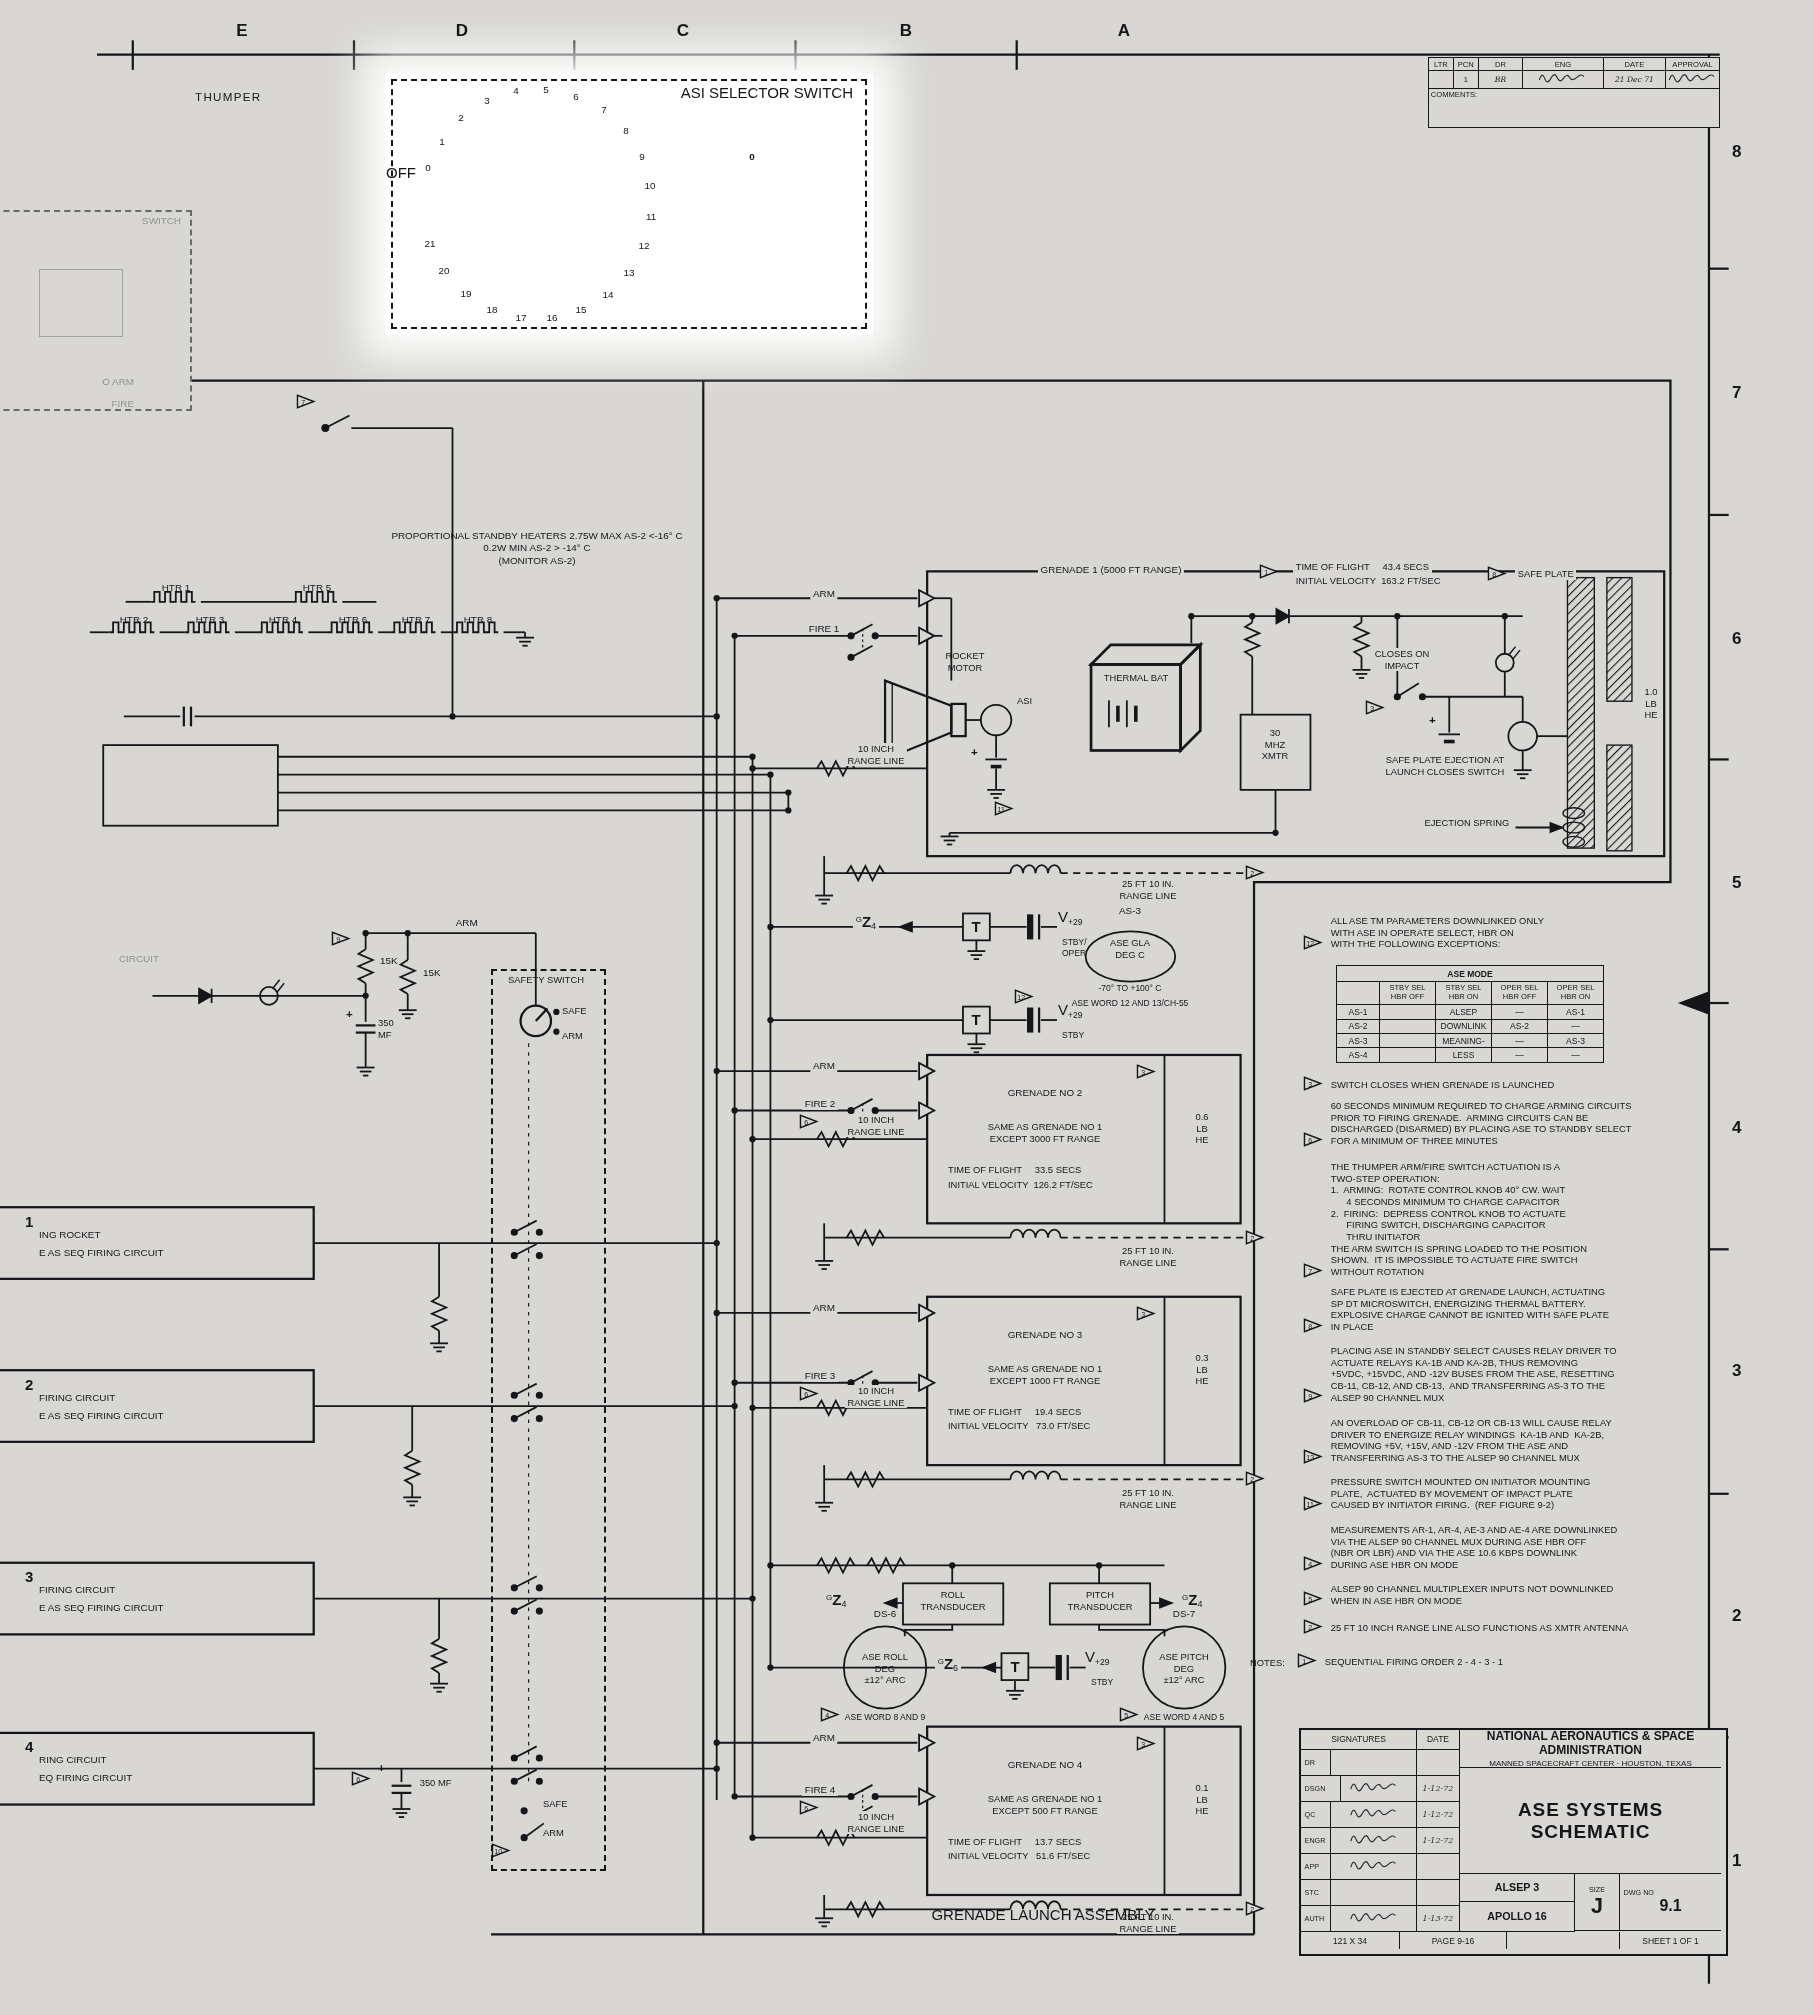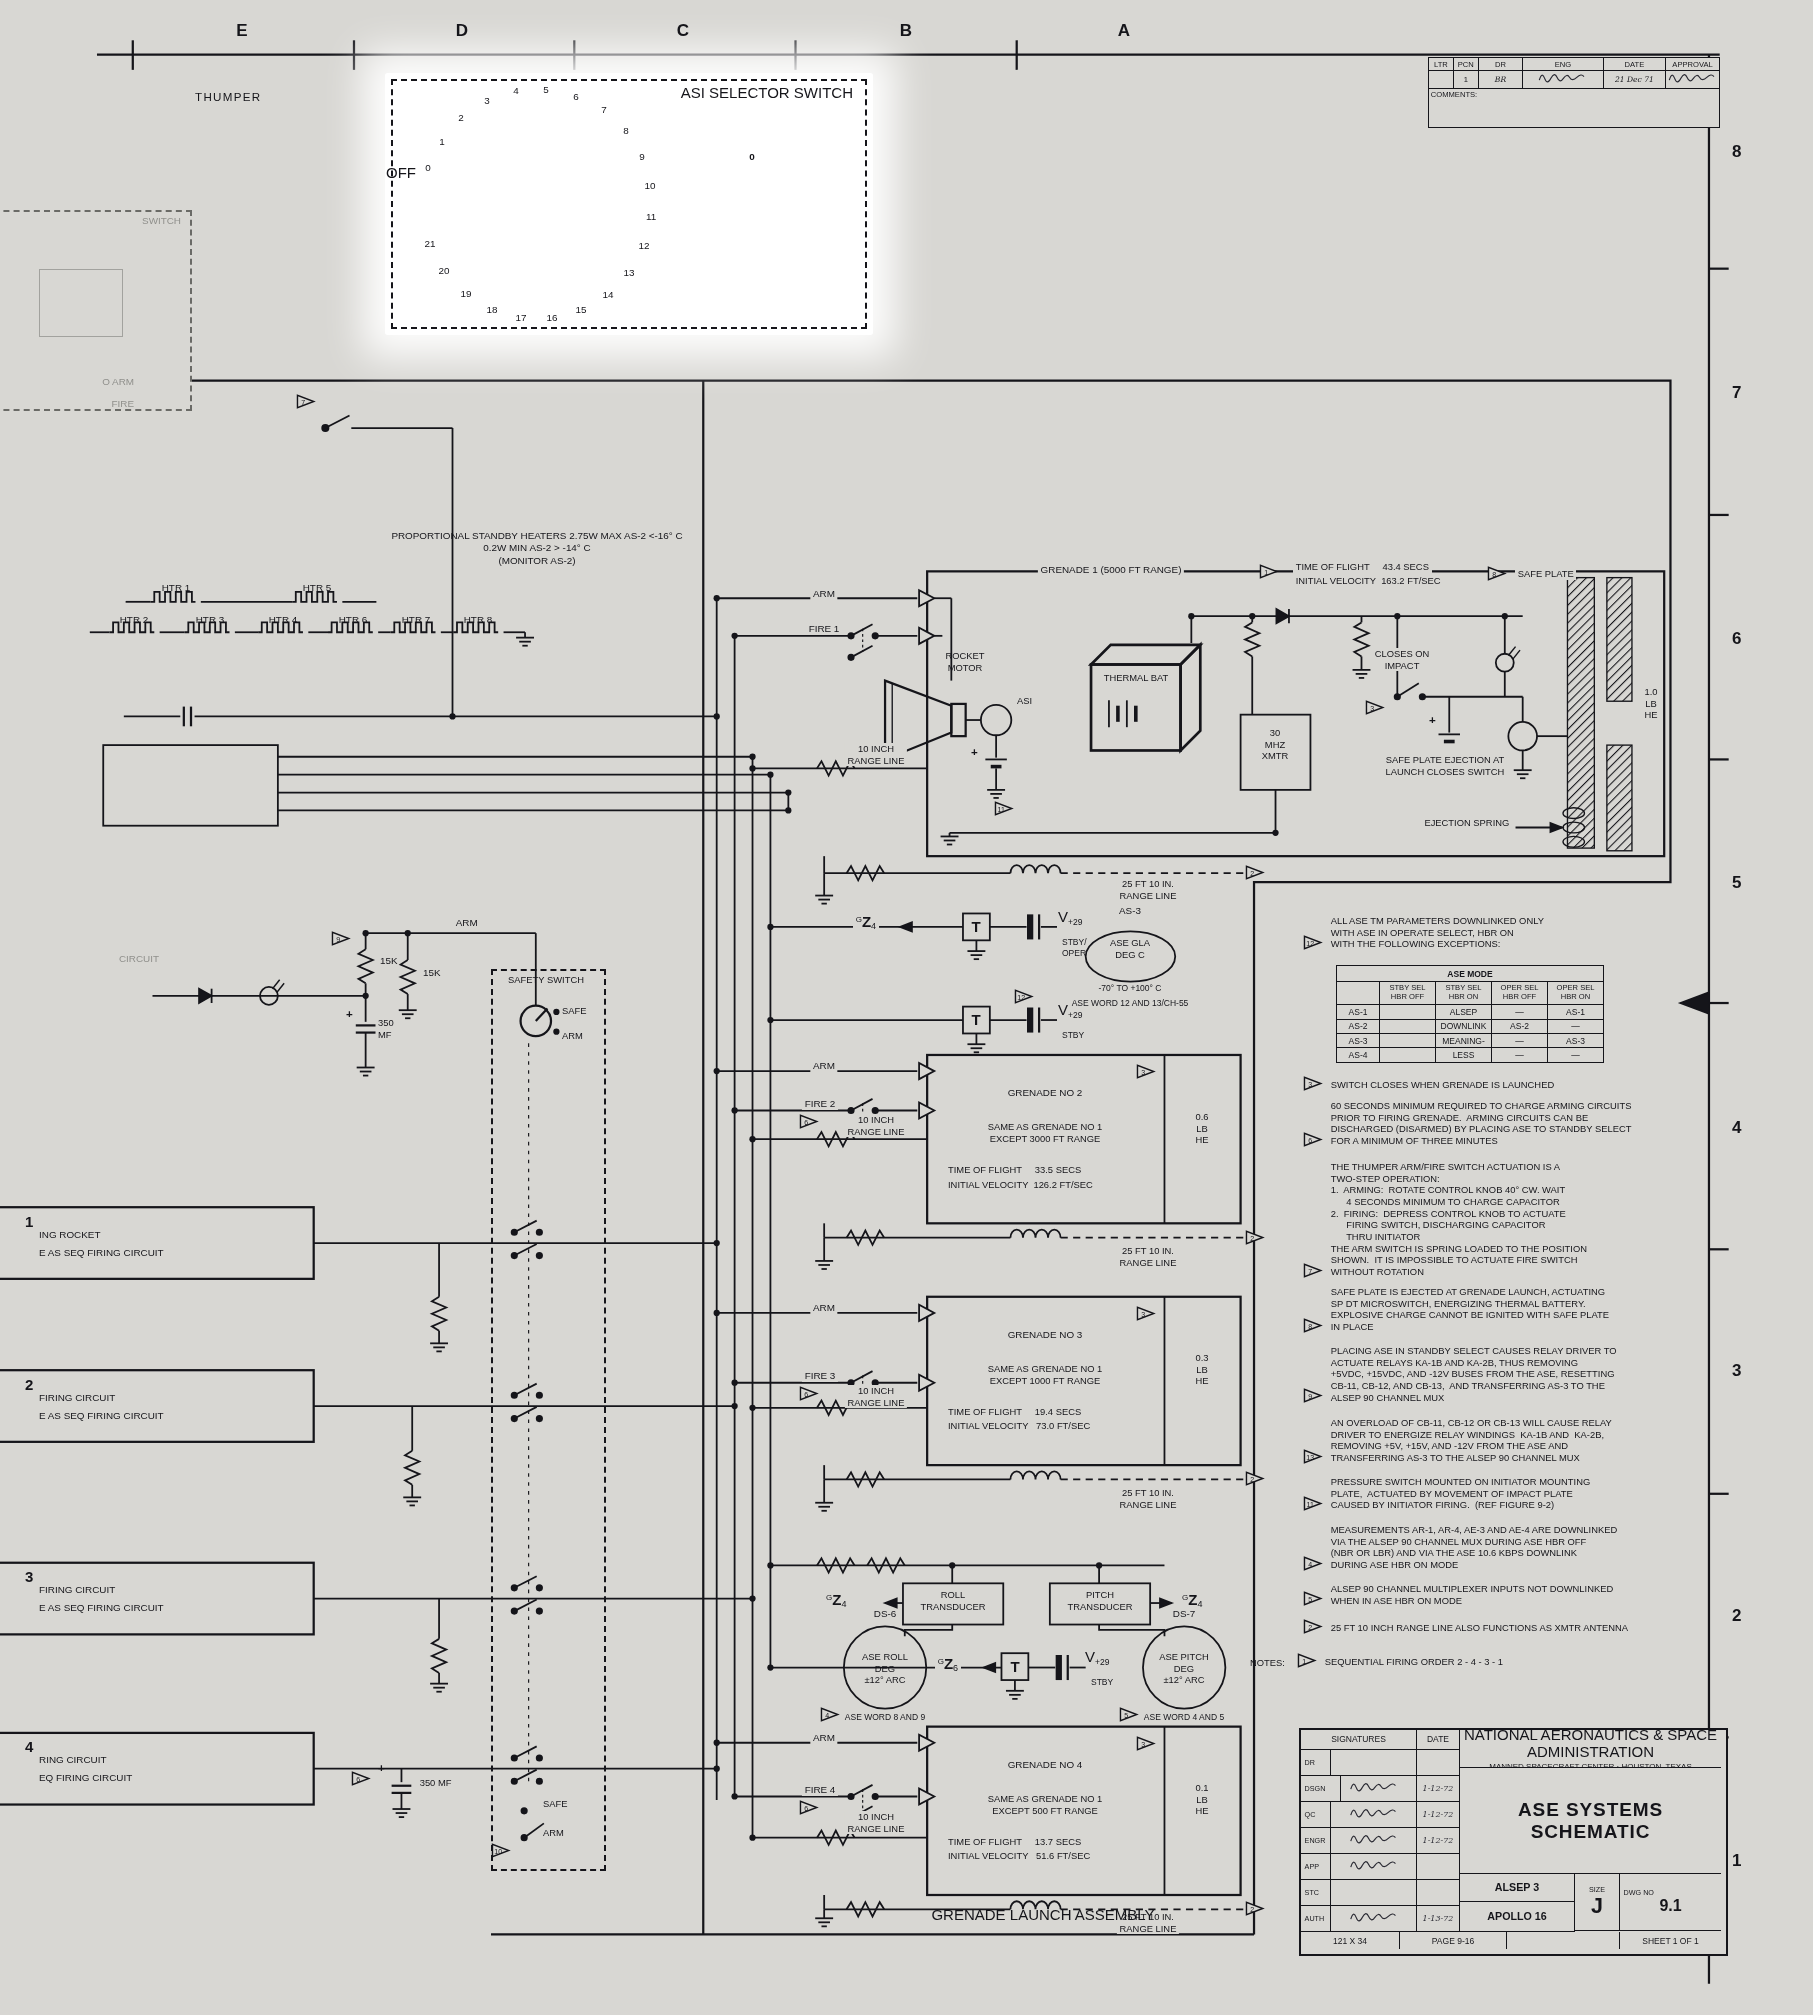--- a/index.html
+++ b/index.html
@@ -1122,21 +1122,21 @@
     <div class="cell" style="left:30px;top:150px;width:86px;height:26px"></div>
     <div class="cell" style="left:116px;top:150px;width:43px;height:26px"></div>
     <div class="cell left" style="left:0;top:176px;width:30px;height:26px;font-size:7.2px">AUTH</div>
     <div class="cell" style="left:30px;top:176px;width:86px;height:26px">
         <svg class="sigsvg" viewBox="0 0 52 14">
           <use href="#sig"></use>
         </svg>
       </div>
     <div class="cell hand" style="left:116px;top:176px;width:43px;height:26px;font-size:8px">1-13-72</div>
     <div class="cell nl" style="left:159px;top:0;width:261px;height:38px;flex-direction:column;justify-content:center">
-      <div style="font-size:15px;font-weight:normal">NATIONAL  AERONAUTICS  &amp;  SPACE  ADMINISTRATION</div>
+      <div style="font-size:12px;font-weight:bold">NATIONAL  AERONAUTICS  &amp;  SPACE  ADMINISTRATION</div>
       <div style="font-size:8px;margin-top:1.8px">MANNED SPACECRAFT CENTER    ·    HOUSTON, TEXAS</div>
     </div>
     <div class="cell nl" style="left:159px;top:38px;width:261px;height:106px;font-size:19px;font-weight:bold;letter-spacing:0.9px">ASE SYSTEMS SCHEMATIC</div>
     <div class="cell" style="left:159px;top:143px;width:115px;height:29px;font-size:10.7px;font-weight:bold">ALSEP 3</div>
     <div class="cell" style="left:159px;top:172px;width:115px;height:29.6px;font-size:10.7px;font-weight:bold">APOLLO 16</div>
     <div class="cell" style="left:274px;top:143px;width:45px;height:58px;flex-direction:column">
       <div style="font-size:7.2px">SIZE</div>
       <div style="font-size:21.5px;font-weight:bold">J</div>
     </div>
     <div class="cell nl" style="left:319px;top:143px;width:101px;height:58px;flex-direction:column">

